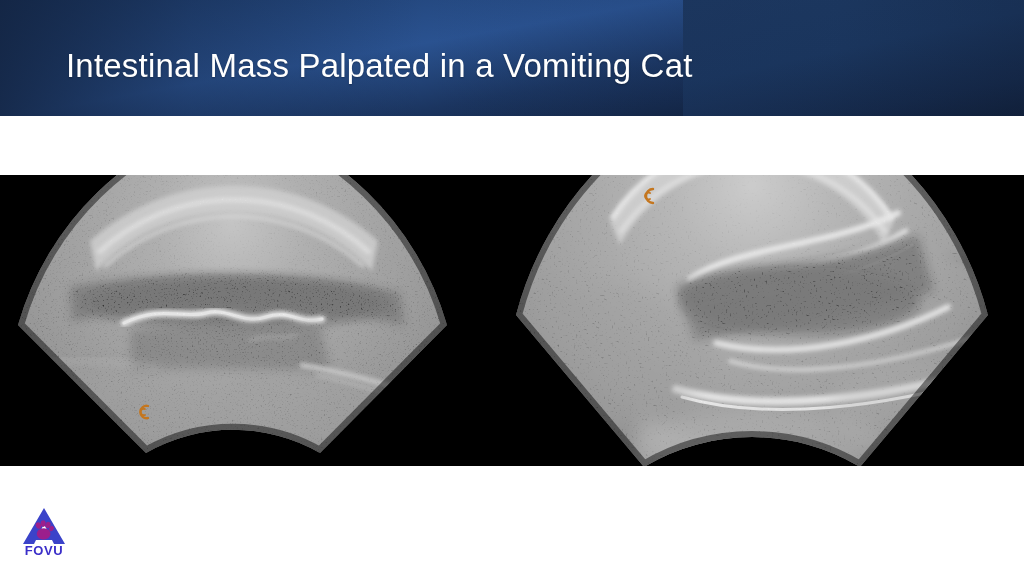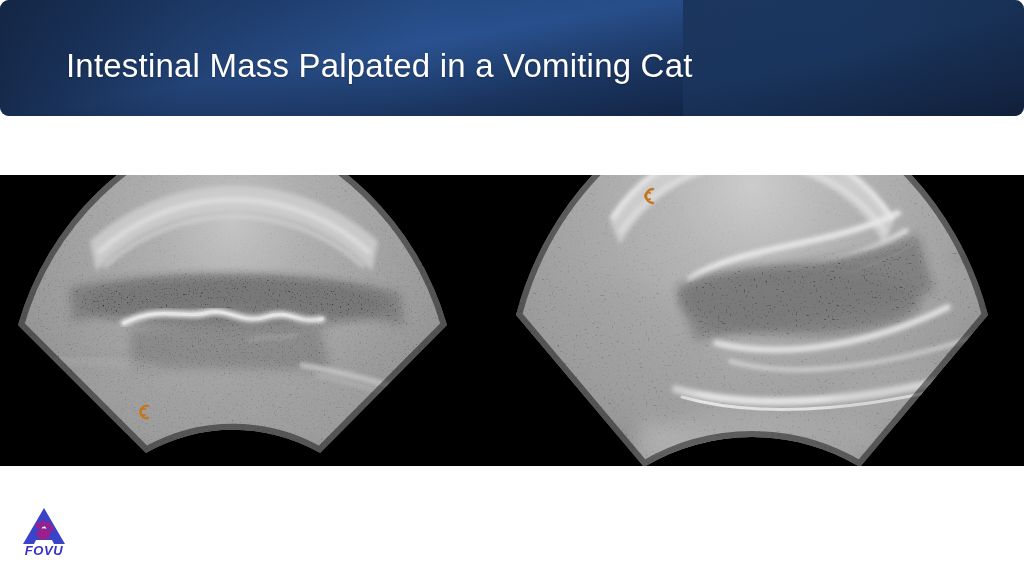--- a/index.html
+++ b/index.html
@@ -23,21 +23,20 @@
   }
 
   
   .header {
     position: absolute;
     left: 0;
     top: 0;
     width: 1024px;
     height: 116px;
     overflow: hidden;
-    border-radius: 9px;
   }
   .header-panel {
     position: absolute;
     top: 0;
     height: 136px;
   }
   .header-panel-a {
     left: 0;
     width: 683px;
     background: linear-gradient(170deg, #1c3a68 0%, #2a5290 46%, #1b3560 72%, #101f3a 100%);
@@ -102,21 +101,20 @@
   }
 
   
   .footer {
     position: absolute;
     left: 0;
     top: 466px;
     width: 1024px;
     height: 110px;
     background: #ffffff;
-    font-style: italic;
   }
   .logo {
     position: absolute;
     left: 16px;
     top: 40px;
     width: 56px;
     height: 58px;
   }
   .logo-mark {
     position: absolute;

